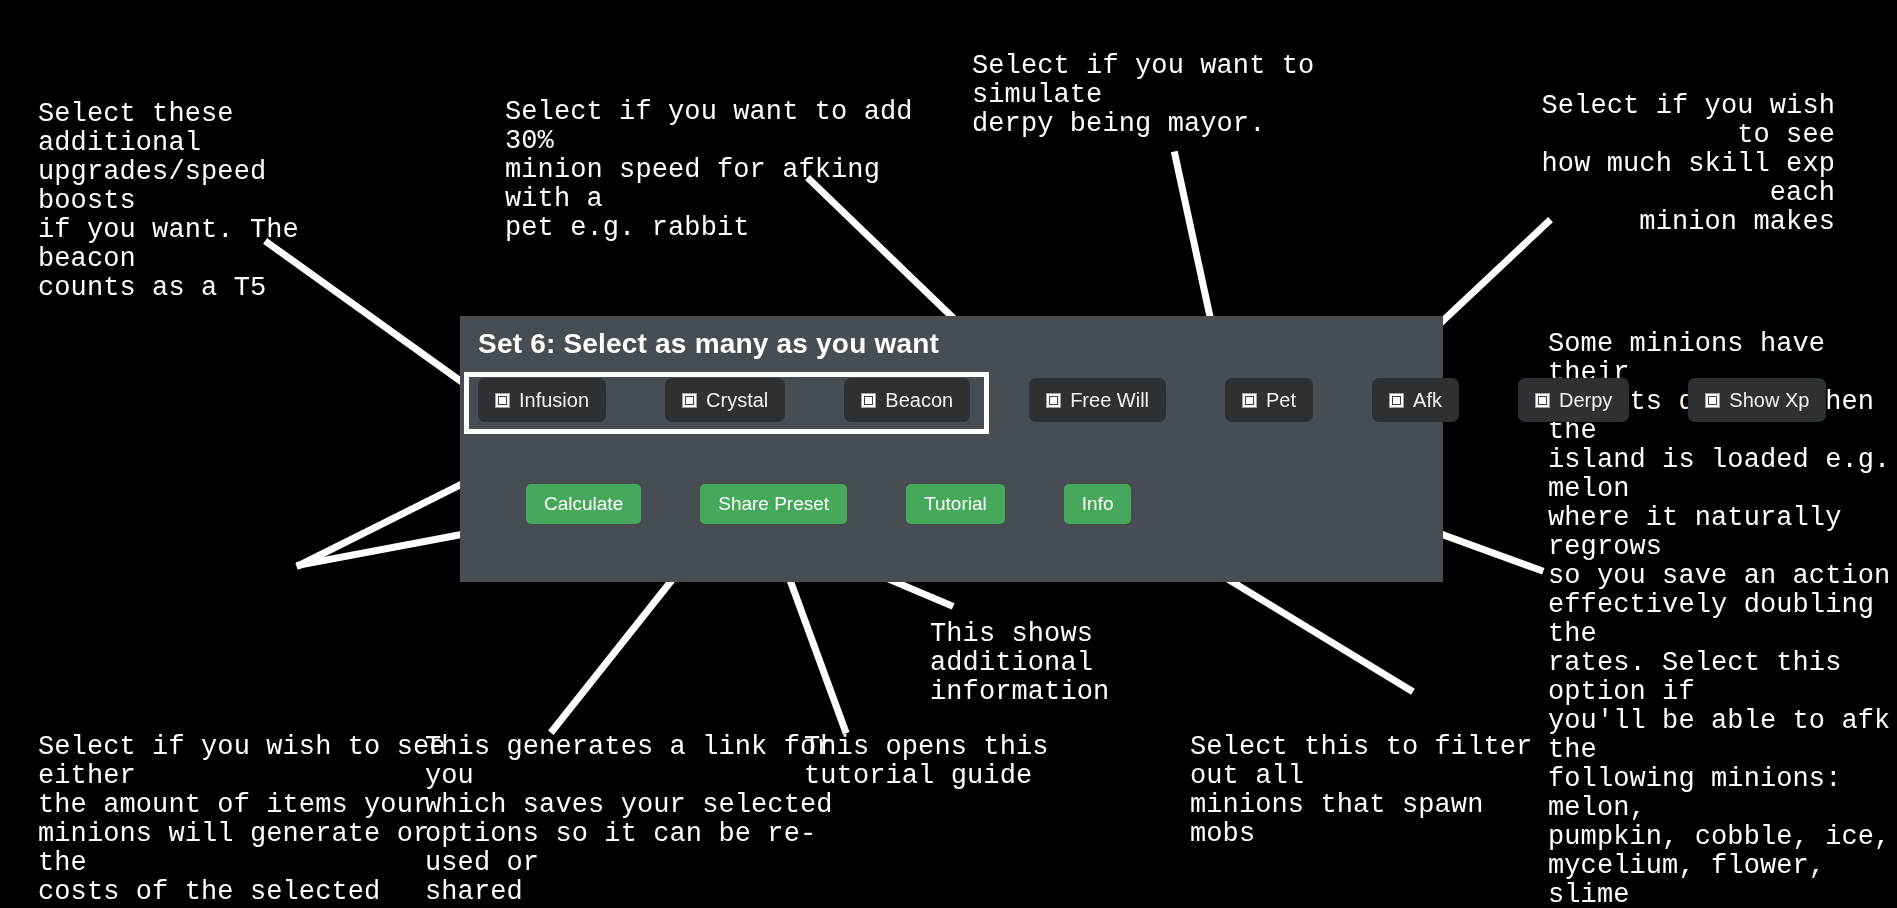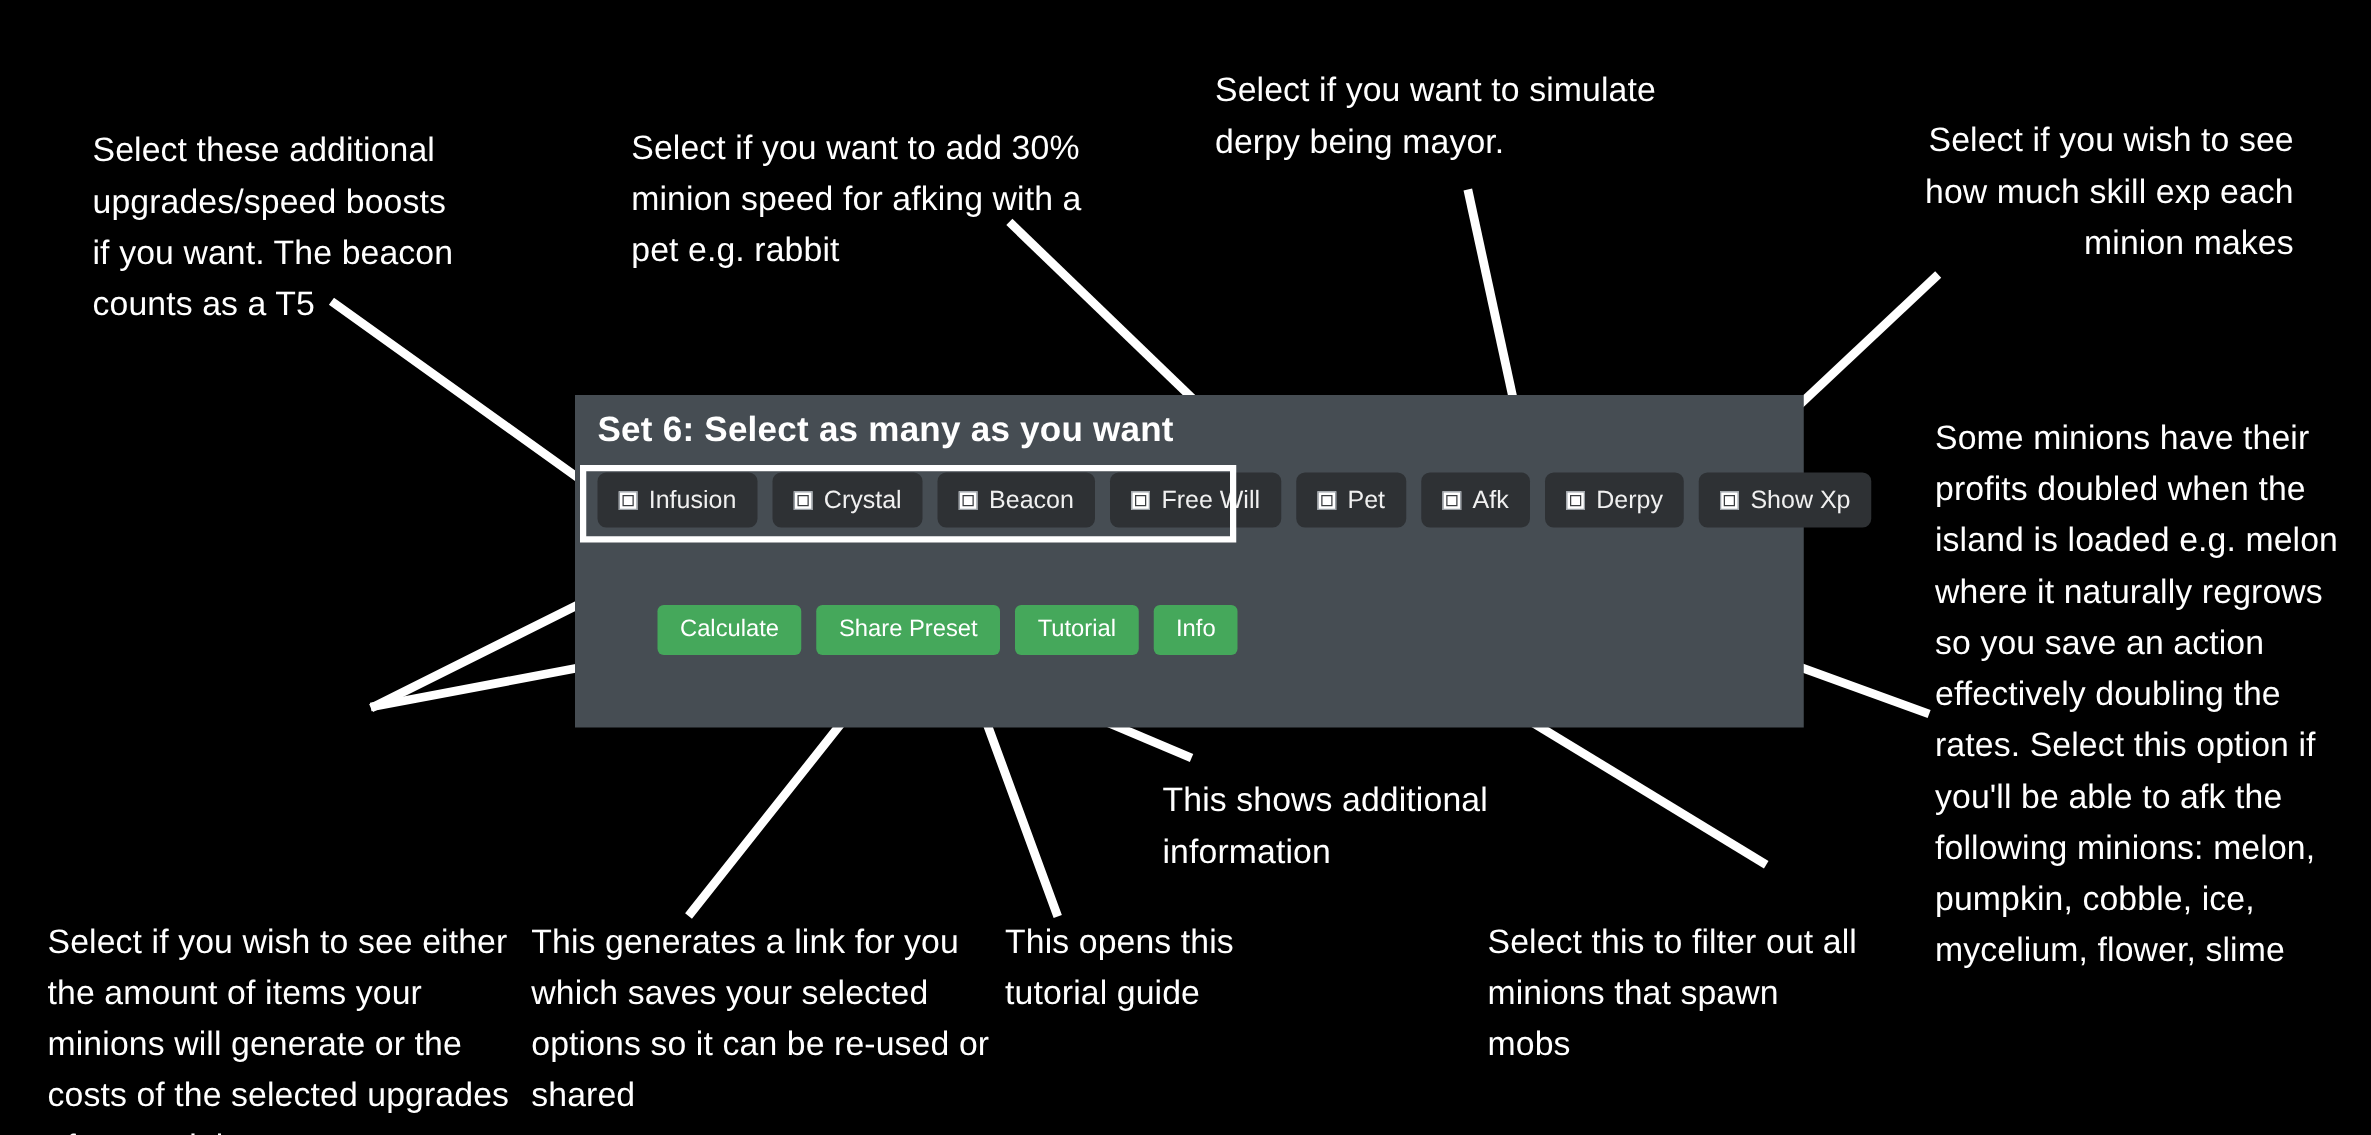--- a/index.html
+++ b/index.html
@@ -13,23 +13,23 @@
     position: relative;
     overflow: hidden;
     font-family: "Liberation Sans", sans-serif;
     color: #ffffff;
   }
 
   
   .anno {
     position: absolute;
     color: #ffffff;
-    font-family: Liberation Sans, sans-serif;
+    font-family: Liberation Mono, monospace;
     font-size: 27px;
-    line-height: 41px;
+    line-height: 29px;
     white-space: pre-line;
     letter-spacing: 0.1px;
   }
 
   
   .lines {
     position: absolute;
     left: 0; top: 0;
     width: 1897px;
     height: 908px;
@@ -55,20 +55,21 @@
     font-size: 28px;
     font-weight: bold;
     color: #ffffff;
     letter-spacing: 0.2px;
   }
 
   .row {
     position: absolute;
     display: flex;
     align-items: flex-start;
+    gap: 47px;
   }
   .row-1 { left: 18px; top: 62px; }
   .row-2 { left: 18px; top: 120px; }
   .row-3 { left: 18px; top: 168px; padding-left: 48px; }
 
   .chk-btn {
     background: #2e3134;
     border: none;
     border-radius: 7px;
     height: 44px;
@@ -150,21 +151,21 @@
     <line x1="553" y1="730" x2="672" y2="580"></line>
 
     <line x1="845" y1="730" x2="790" y2="580"></line>
 
     <line x1="950" y1="605" x2="886" y2="578"></line>
 
     <line x1="1410" y1="690" x2="1070" y2="483"></line>
   </g>
 </svg>
 
-<div class="anno" style="left:38px; top:100px; width:340px;margin-left:36px;">Select these additional
+<div class="anno" style="left:38px; top:100px; width:340px;">Select these additional
 upgrades/speed boosts
 if you want. The beacon
 counts as a T5</div>
 
 <div class="anno" style="left:505px; top:98px; width:420px;">Select if you want to add 30%
 minion speed for afking with a
 pet e.g. rabbit</div>
 
 <div class="anno" style="left:972px; top:52px; width:400px;">Select if you want to simulate
 derpy being mayor.</div>

